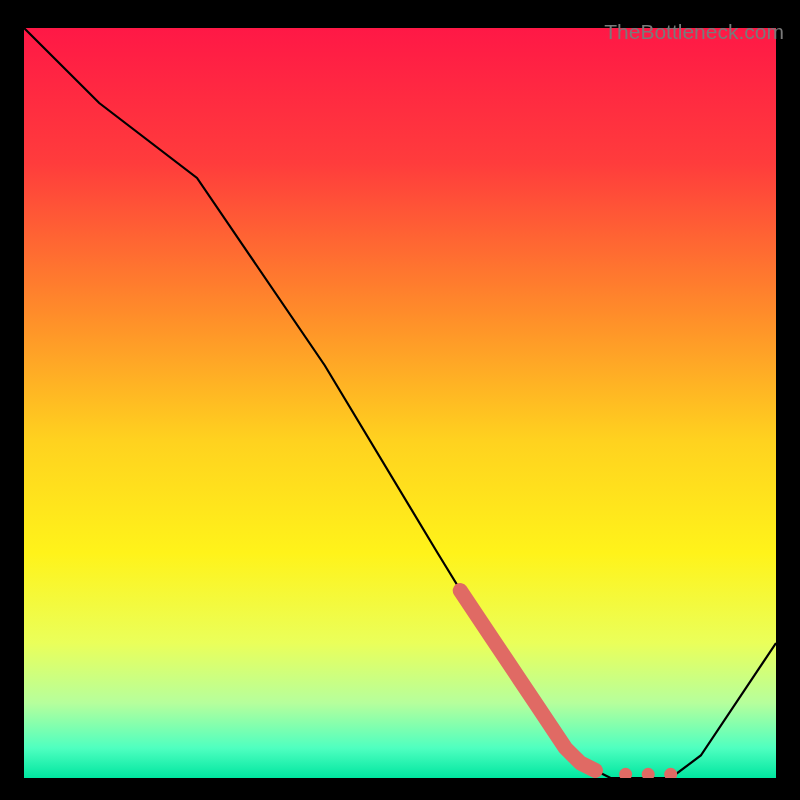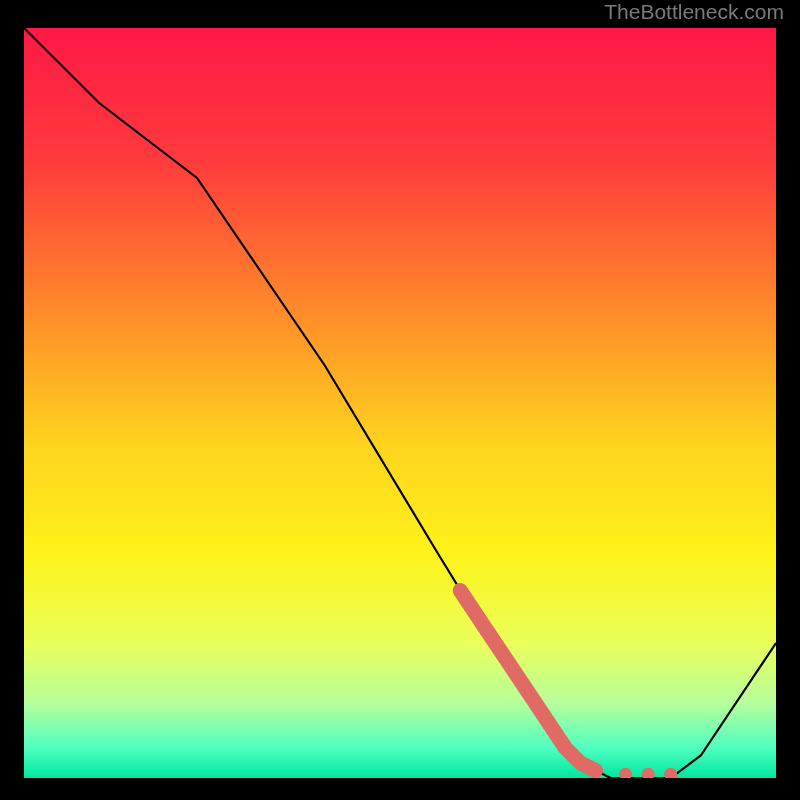--- a/index.html
+++ b/index.html
@@ -5,21 +5,21 @@
   * { margin: 0; padding: 0; box-sizing: border-box; }
   body {
     width: 800px;
     height: 800px;
     background: #000;
     position: relative;
     font-family: Arial, sans-serif;
   }
   .attribution {
     position: absolute;
-    top: 0;
+    top: 20px;
     right: 16px;
     color: #7a7a7a;
     font-size: 21px;
     font-weight: 500;
     z-index: 10;
   }
   .plot-area {
     position: absolute;
     top: 28px;
     left: 24px;

